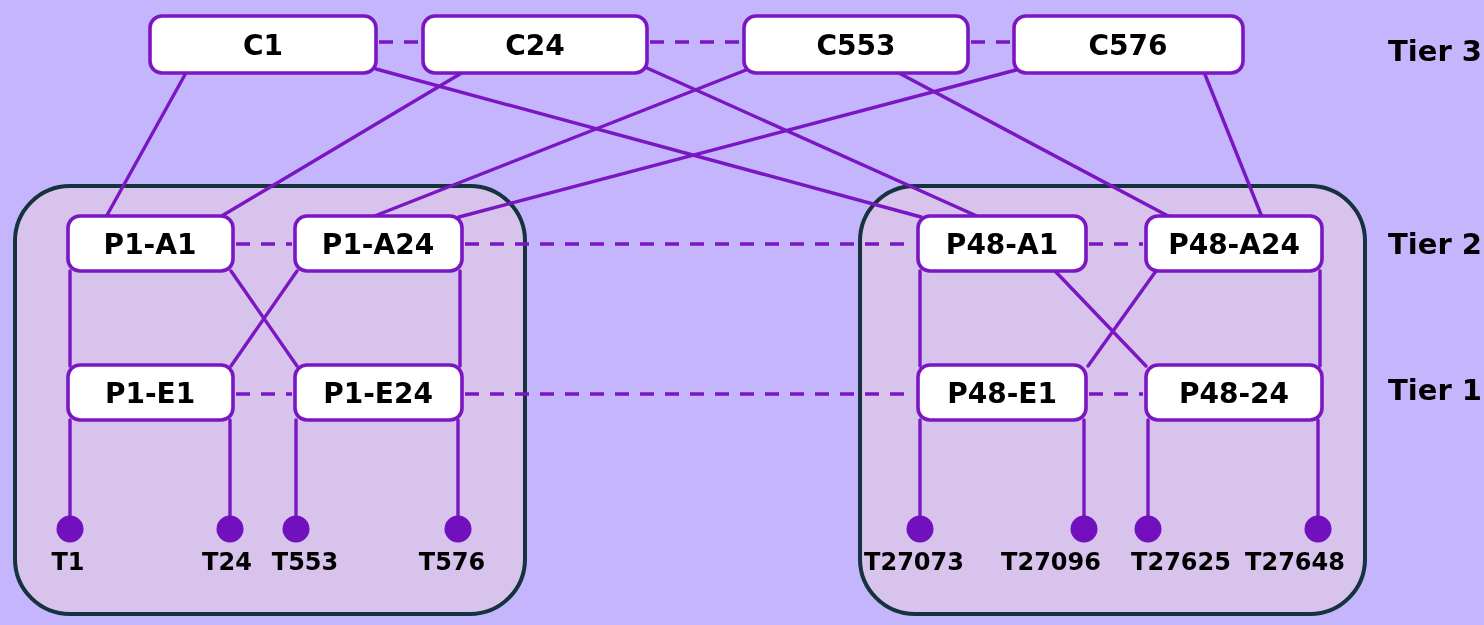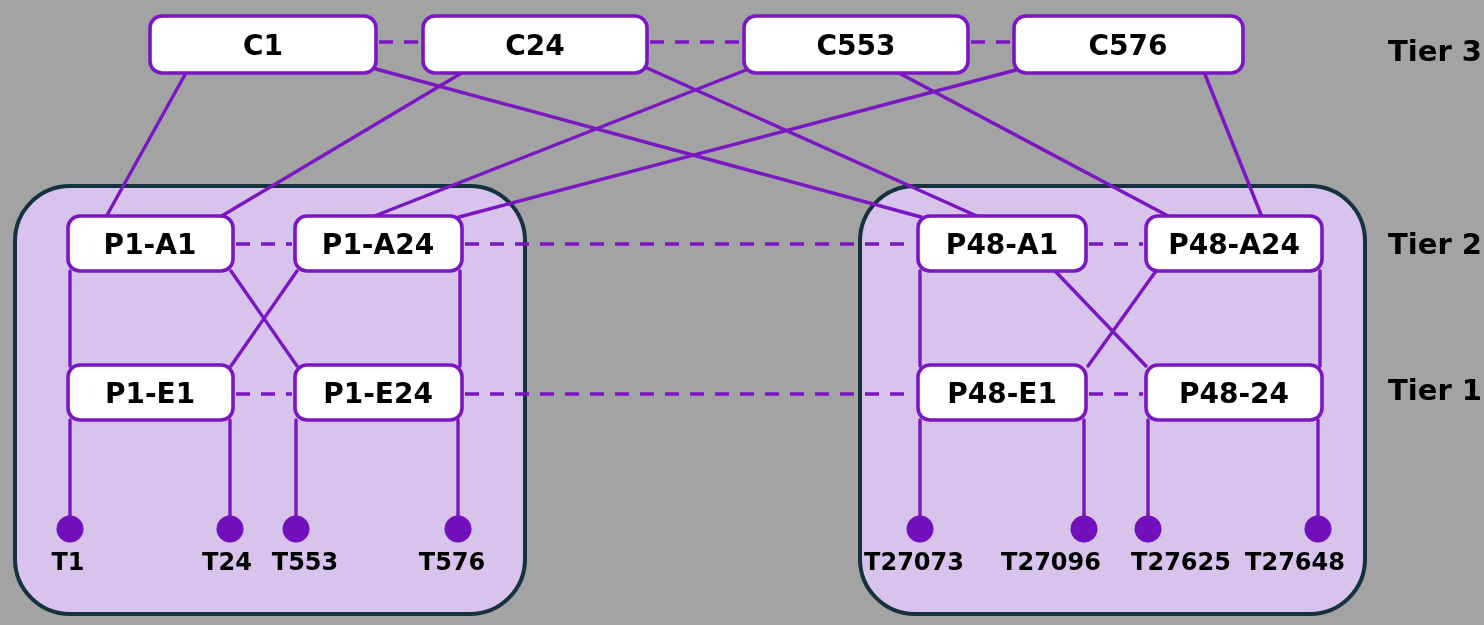--- a/index.html
+++ b/index.html
@@ -1,16 +1,16 @@
 <!DOCTYPE html>
 <html><head>
 <meta charset="utf-8">
 <style>
   html,body{margin:0;padding:0;background:#ffffff;}
-  .canvas{position:relative;width:1484px;height:625px;overflow:hidden;background:#a3a3a3;}
+  .canvas{position:relative;width:1484px;height:625px;overflow:hidden;background:#c4b5fd;}
   svg{display:block;}
   text{font-family:"DejaVu Sans","Liberation Sans",sans-serif;font-weight:bold;fill:#000000;}
   .node-label{font-size:28px;text-anchor:middle;}
   .host-label{font-size:24px;text-anchor:middle;}
   .tier-label{font-size:29px;text-anchor:start;}
   .solid{stroke:#7a16c2;stroke-width:3.4;fill:none;stroke-linecap:round;}
   .dashed{stroke:#7a16c2;stroke-width:3.4;fill:none;stroke-dasharray:14 11;stroke-linecap:butt;}
   .nodebox{fill:#ffffff;stroke:#7a16c2;stroke-width:3.6;}
   .pod{fill:#d7c3ec;stroke:#16323e;stroke-width:4;}
   .hostdot{fill:#7310bd;}

